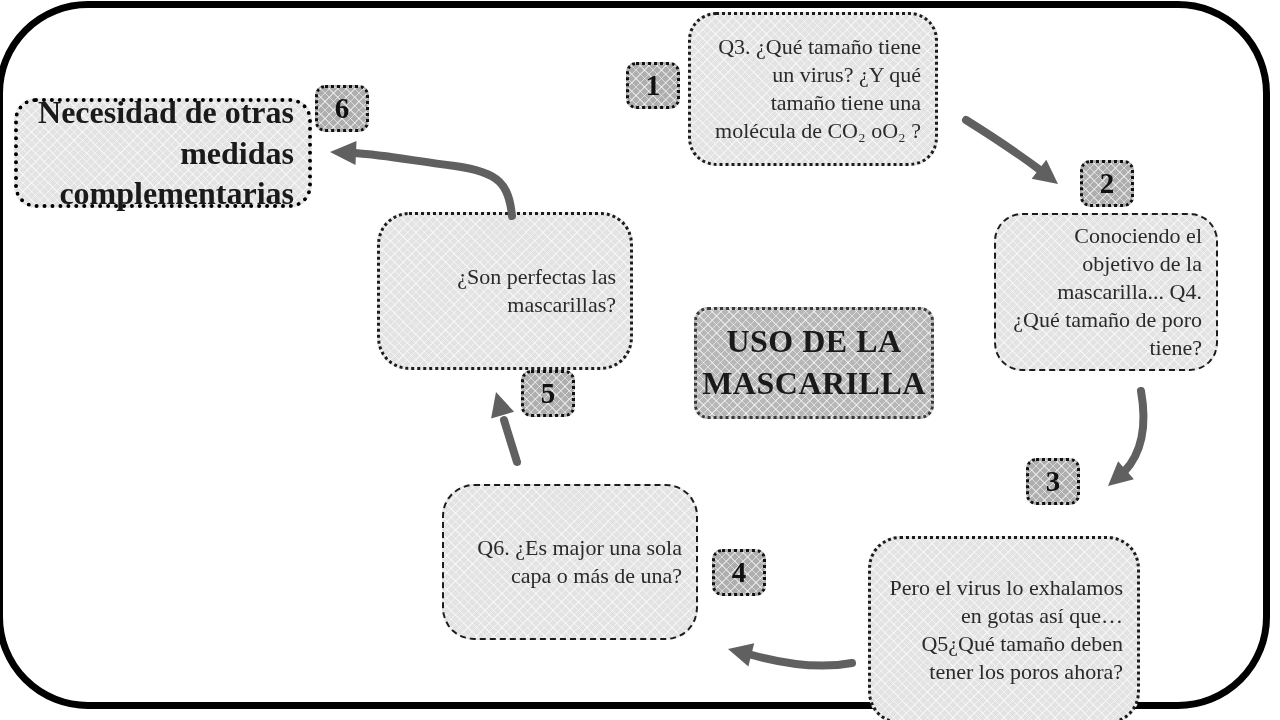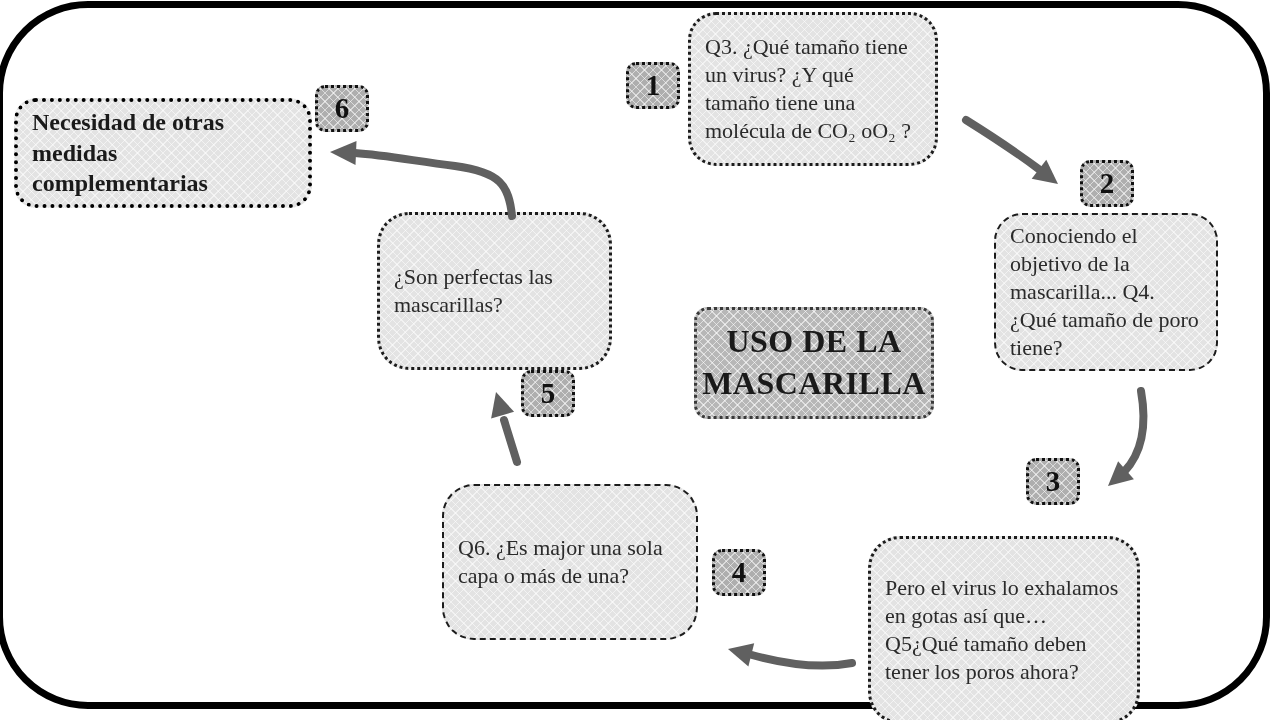--- a/index.html
+++ b/index.html
@@ -34,31 +34,31 @@
       repeating-linear-gradient(-45deg, rgba(255,255,255,.55) 0 1px, rgba(255,255,255,0) 1px 6px);
   }
   .qbox {
     position: absolute;
     box-sizing: border-box;
     background-color: #e3e3e3;
     border: 3px dotted #1c1c1c;
     display: flex;
     align-items: center;
     justify-content: center;
-    text-align: left;
+    text-align: right;
     color: #2a2a2a;
     font-size: 22px;
     line-height: 1.28;
     padding: 12px 14px;
   }
   .qbox.dashed { border-style: dashed; border-width: 2px; }
   .conclusion {
     border: 4px dotted #000000;
     font-weight: bold;
-    font-size: 24px;
+    font-size: 32px;
     color: #1a1a1a;
     border-radius: 22px !important;
   }
   .centerbox {
     position: absolute;
     box-sizing: border-box;
     background-color: #b7b7b7;
     border: 3px dotted #3a3a3a;
     border-radius: 14px;
     display: flex;
@@ -134,21 +134,21 @@
   <div class="badge tex" style="left:315px; top:85px;">6</div>
 
   <div class="qbox tex" style="left:688px; top:12px; width:250px; height:154px; border-radius:28px;">Q3. ¿Qué tamaño tiene un virus? ¿Y qué tamaño tiene una molécula de CO₂ oO₂ ?</div>
 
   <div class="qbox tex dashed" style="left:994px; top:213px; width:224px; height:158px; border-radius:28px;">Conociendo el objetivo de la mascarilla... Q4. ¿Qué tamaño de poro tiene?</div>
 
   <div class="qbox tex" style="left:868px; top:536px; width:272px; height:188px; border-radius:32px;">Pero el virus lo exhalamos en gotas así que… Q5¿Qué tamaño deben tener los poros ahora?</div>
 
   <div class="qbox tex dashed" style="left:442px; top:484px; width:256px; height:156px; border-radius:32px;">Q6. ¿Es major una sola capa o más de una?</div>
 
-  <div class="qbox tex" style="left:377px; top:212px; width:235px; height:158px; border-radius:32px;">¿Son perfectas las mascarillas?</div>
+  <div class="qbox tex" style="left:377px; top:212px; width:256px; height:158px; border-radius:32px;">¿Son perfectas las mascarillas?</div>
 
   <div class="qbox tex conclusion" style="left:14px; top:98px; width:298px; height:110px;">Necesidad de otras medidas complementarias</div>
 
   <div class="centerbox tex" style="left:694px; top:307px; width:240px; height:112px;">
     <span>USO DE LA MASCARILLA</span>
   </div>
 
 </div>
 
 </body></html>

